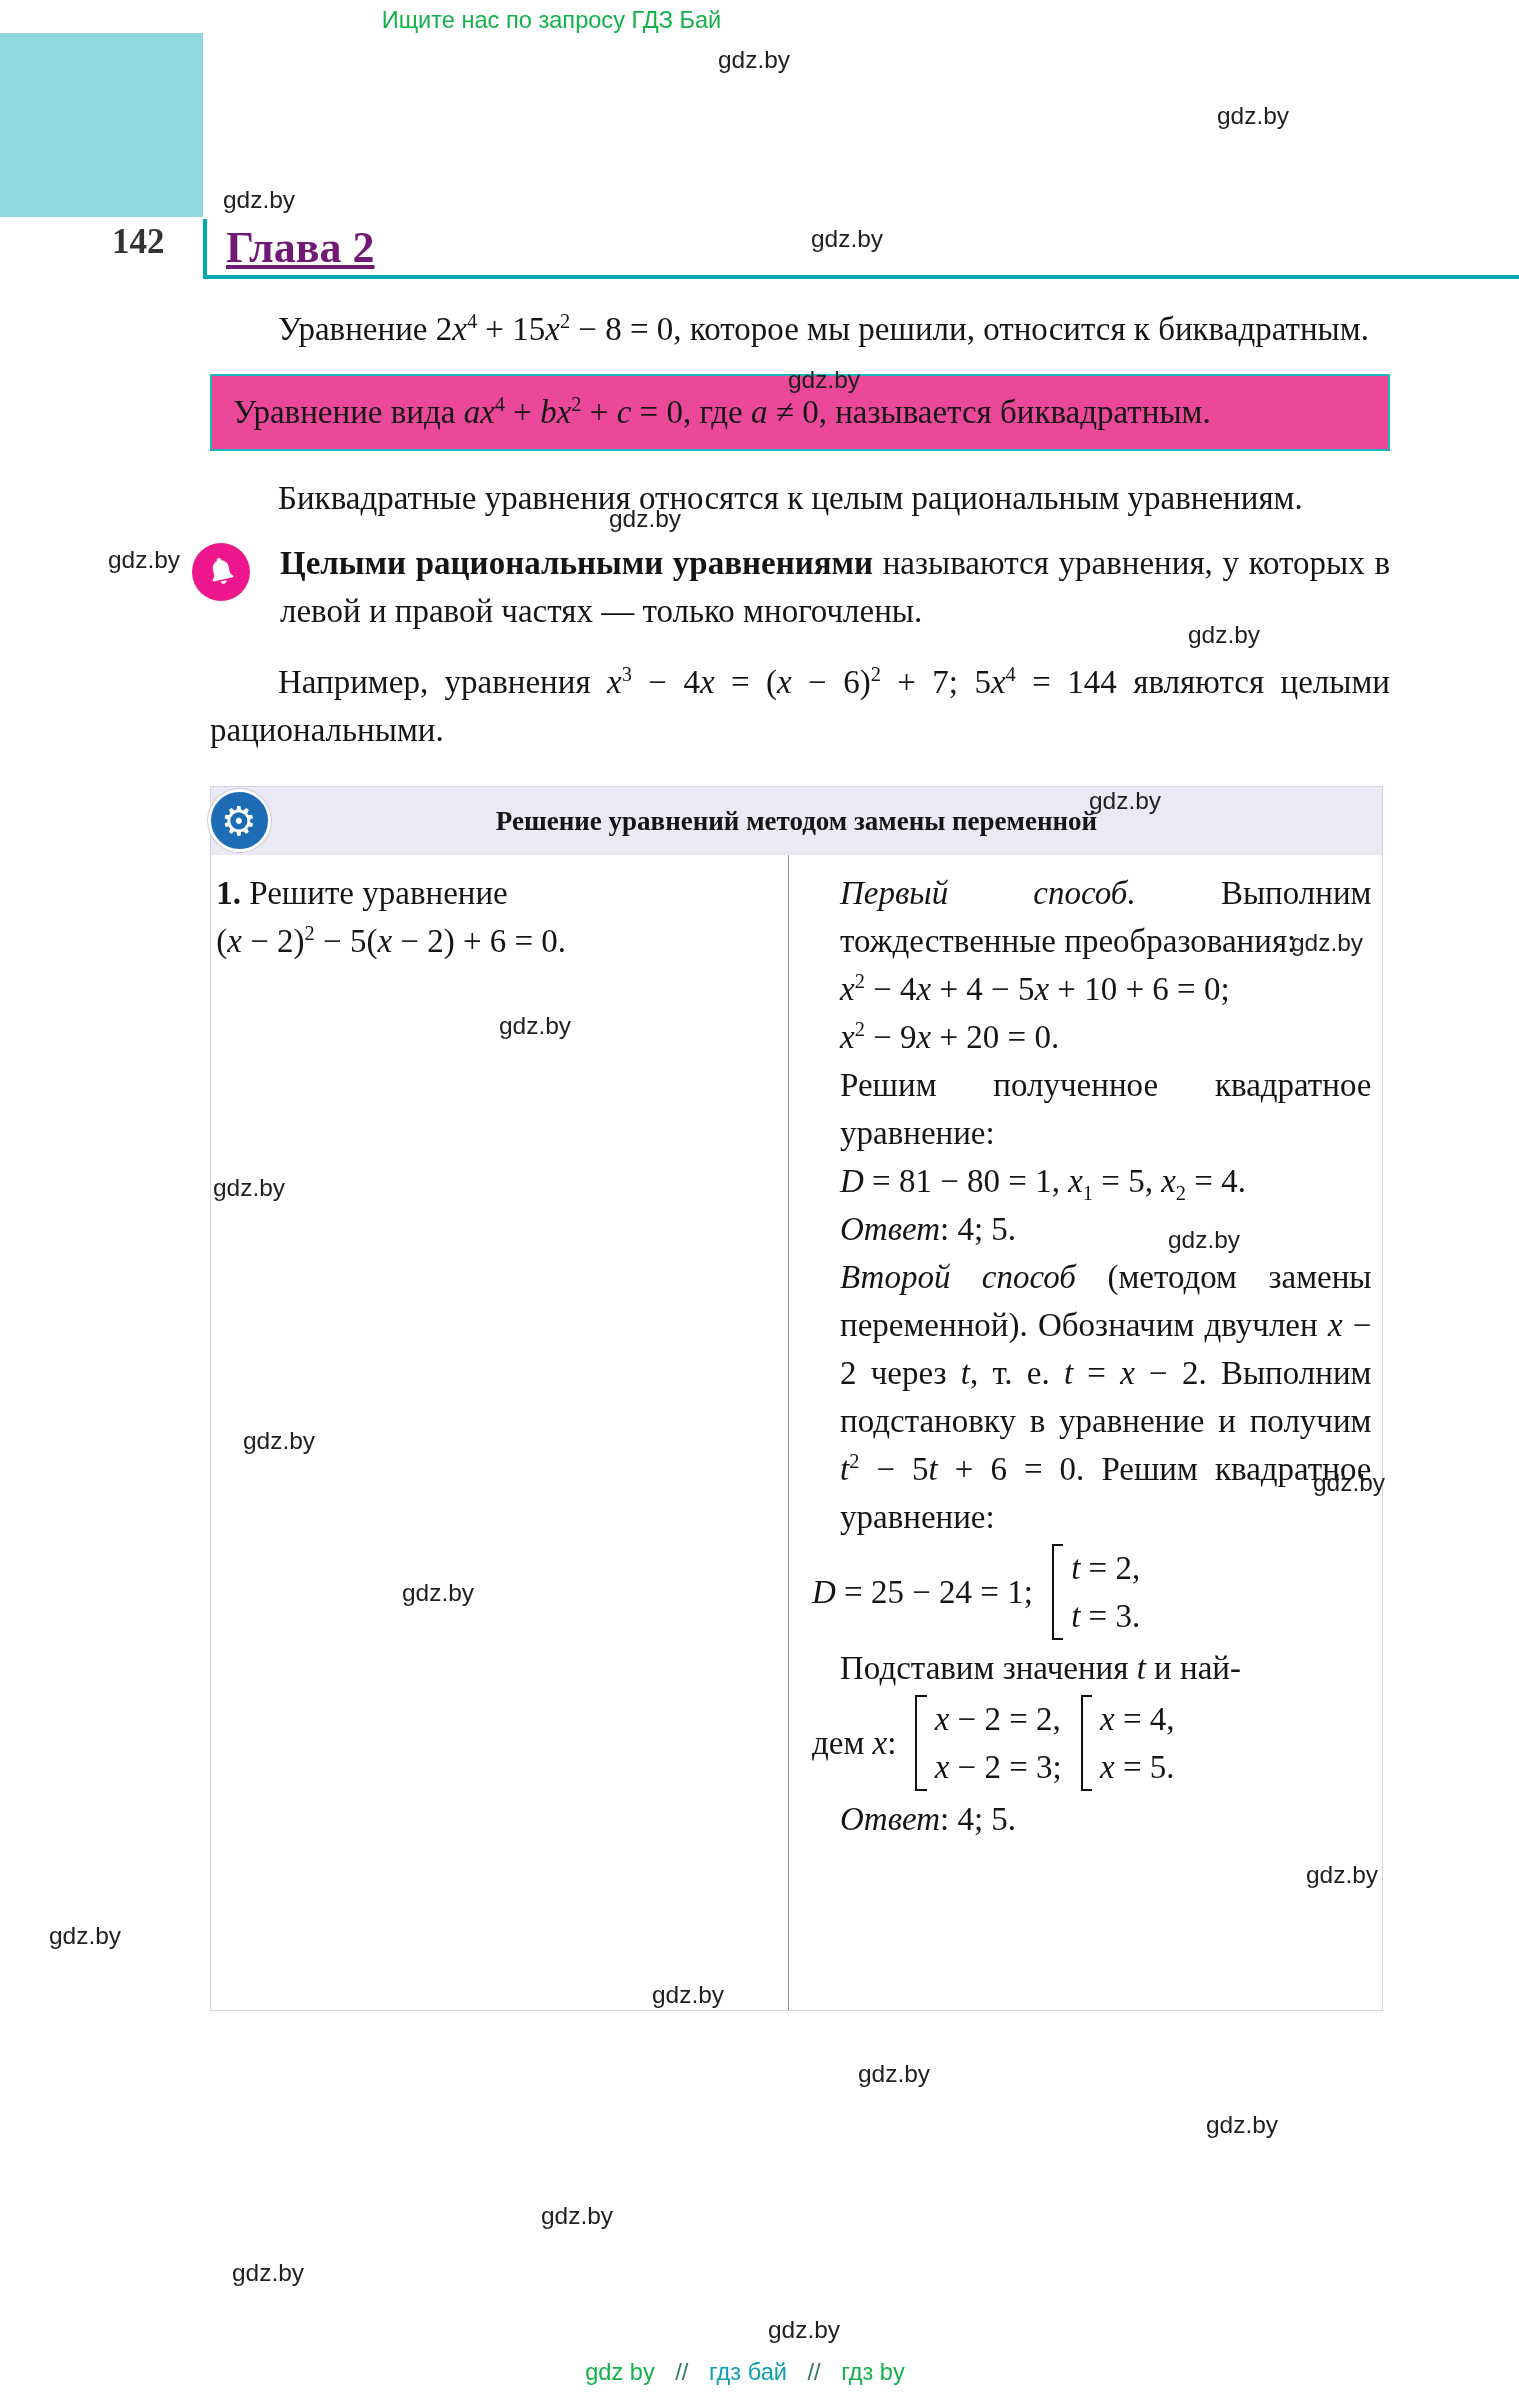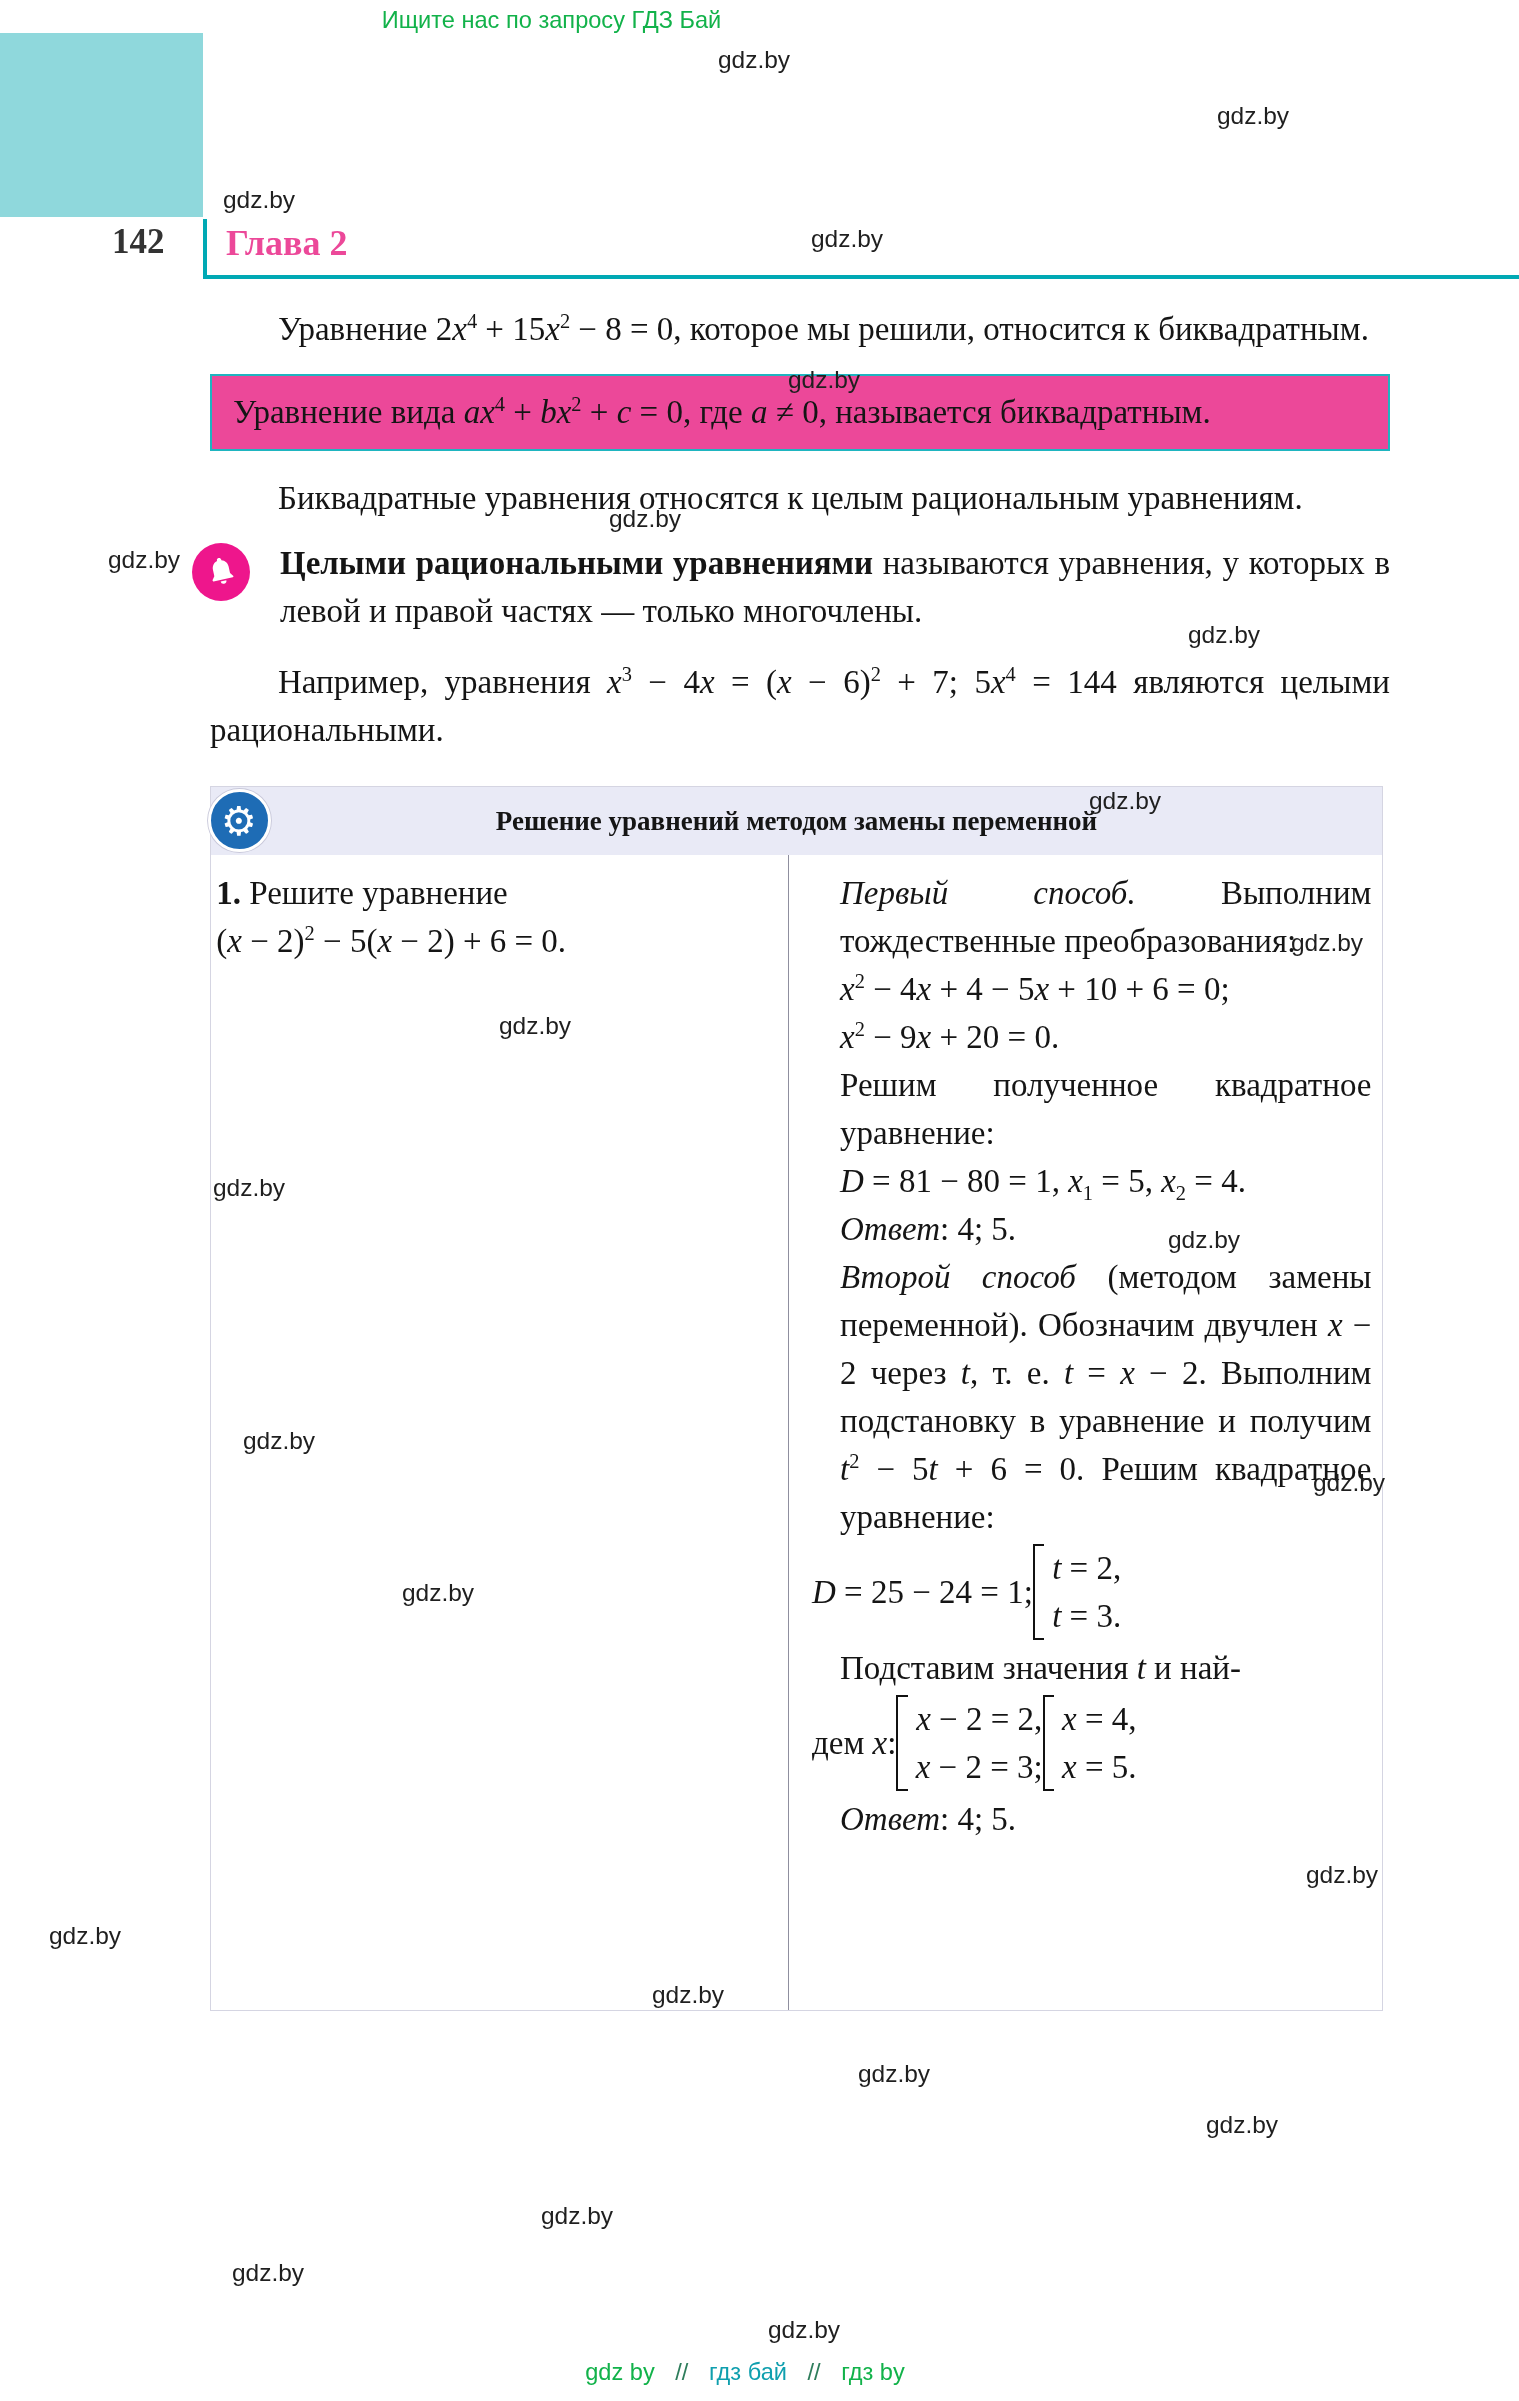--- a/index.html
+++ b/index.html
@@ -14,21 +14,21 @@
   
   .banner {
     position: absolute; top: 7px; left: 0; width: 1103px;
     text-align: center; font-family: "Liberation Sans", sans-serif;
     font-size: 23.6px; color: #12b24a;
   }
 
   
   .teal-block { position: absolute; left: 0; top: 33px; width: 203px; height: 184px; background: #8fd8dc; }
   .page-number { position: absolute; left: 112px; top: 222px; width: 81px; text-align: left; font-size: 35px; font-weight: bold; color: #333; }
-  .chapter { position: absolute; left: 226px; top: 222px; font-size: 36px; font-weight: bold; color: #ec4899; }
+  .chapter { position: absolute; left: 226px; top: 222px; font-size: 44px; font-weight: bold; color: #701a75; text-decoration: underline; }
   .v-rule { position: absolute; left: 203px; top: 219px; width: 4.4px; height: 60px; background: #00a9b4; }
   .h-rule { position: absolute; left: 203px; top: 275px; width: 1316px; height: 4.4px; background: #00a9b4; }
 
   
   .content { position: absolute; left: 210px; top: 305px; width: 1180px; font-size: 33px; line-height: 48px; z-index: 1; }
   .para { margin: 0; text-align: justify; }
   .indent { text-indent: 68px; }
   .mt { margin-top: 23px; }
   sup { font-size: 62%; line-height: 0; vertical-align: super; }
   sub { font-size: 62%; line-height: 0; vertical-align: sub; }
@@ -59,21 +59,21 @@
     box-shadow: 0 0 0 0.9px #c8c8da;
     display: flex; align-items: center; justify-content: center;
   }
   .gear-glyph { color: #ffffff; font-size: 40px; line-height: 1; font-family: "DejaVu Sans", sans-serif; }
 
   .example-body { display: flex; min-height: 1155px; }
   .col-left { width: 578px; border-right: 1.8px solid #8f8f9f; padding: 14px 21px 14px 5.3px; }
   .col-right { flex: 1; padding: 14px 10.5px 14px 23px; }
   .col-right .para { margin-bottom: 0; margin-left: 28px; }
 
-  .sys-row { display: flex; align-items: center; margin: 3.5px 0; text-align: center; }
+  .sys-row { display: flex; align-items: center; gap: 19px; margin: 3.5px 0; }
   .sys-group { display: inline-flex; align-items: stretch; }
   .bracket { width: 11.4px; border-left: 2.6px solid #111; border-top: 2.6px solid #111; border-bottom: 2.6px solid #111; margin-right: 7.9px; }
   .sys-lines { display: flex; flex-direction: column; }
 
   
   .wm-layer { position: absolute; left: 0; top: 0; width: 100%; height: 100%; z-index: 5; pointer-events: none; }
   .wm {
     position: absolute; transform: translate(-50%, -50%); white-space: nowrap;
     font-family: "Liberation Sans", sans-serif; font-size: 24.5px; color: #1f1f1f;
   }

